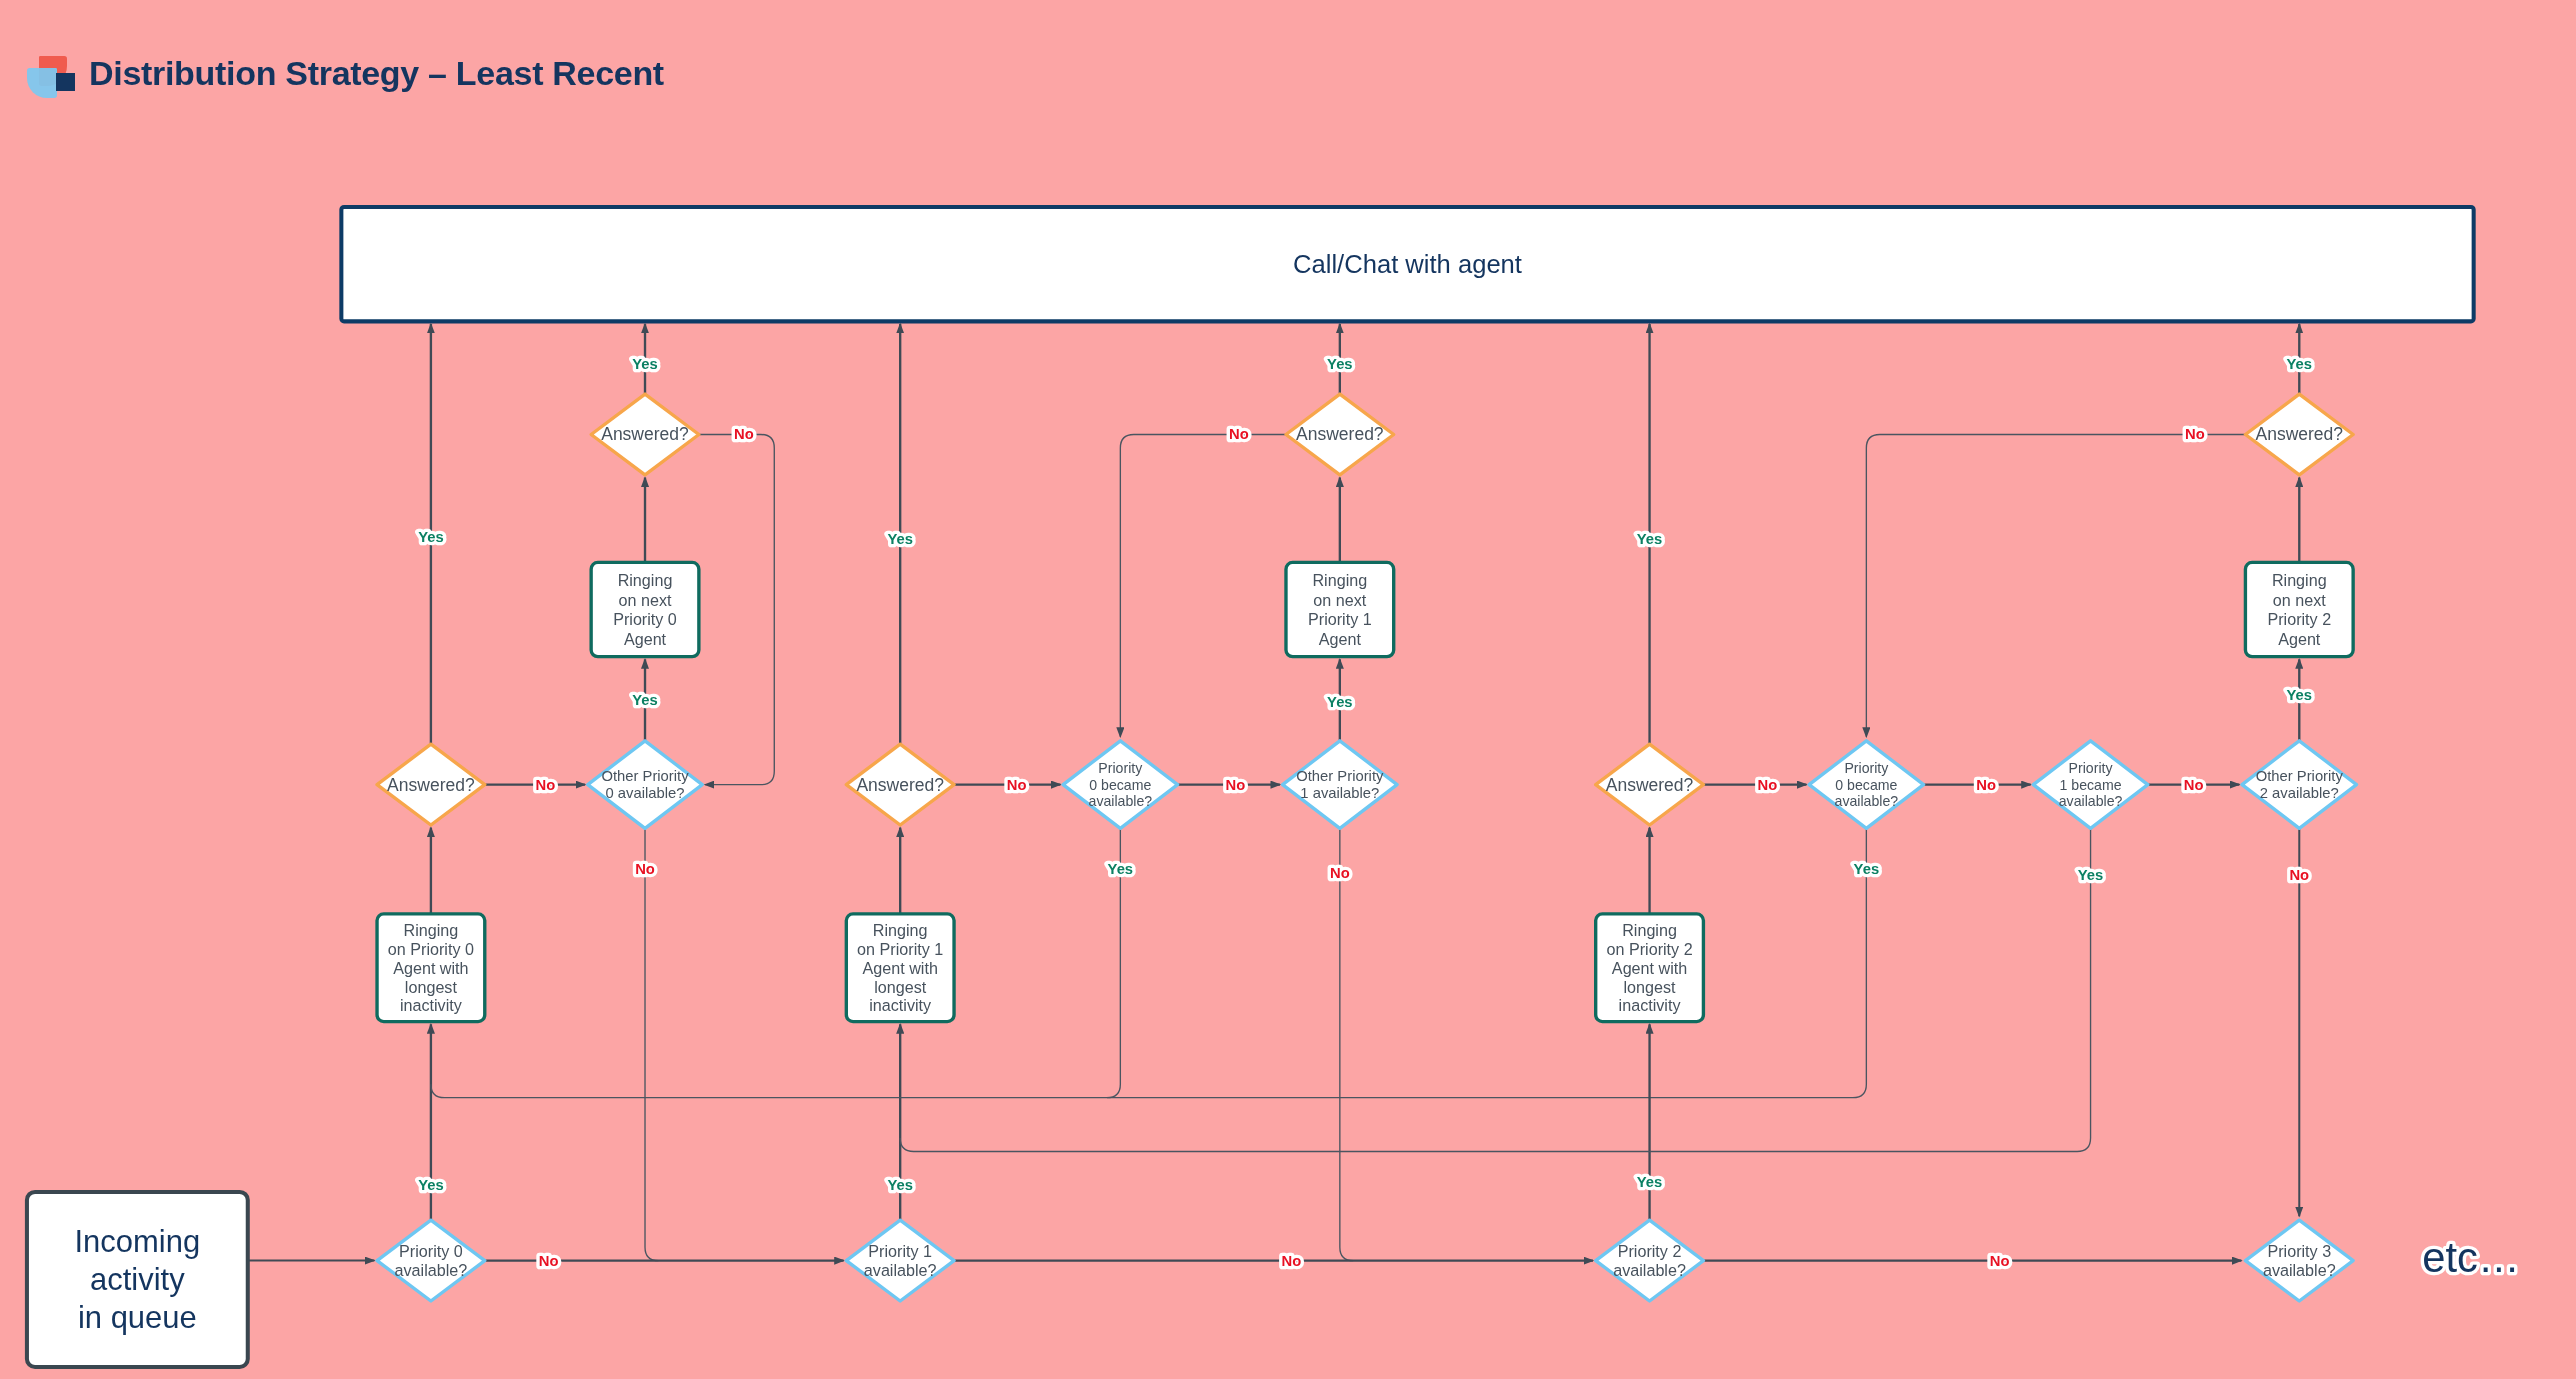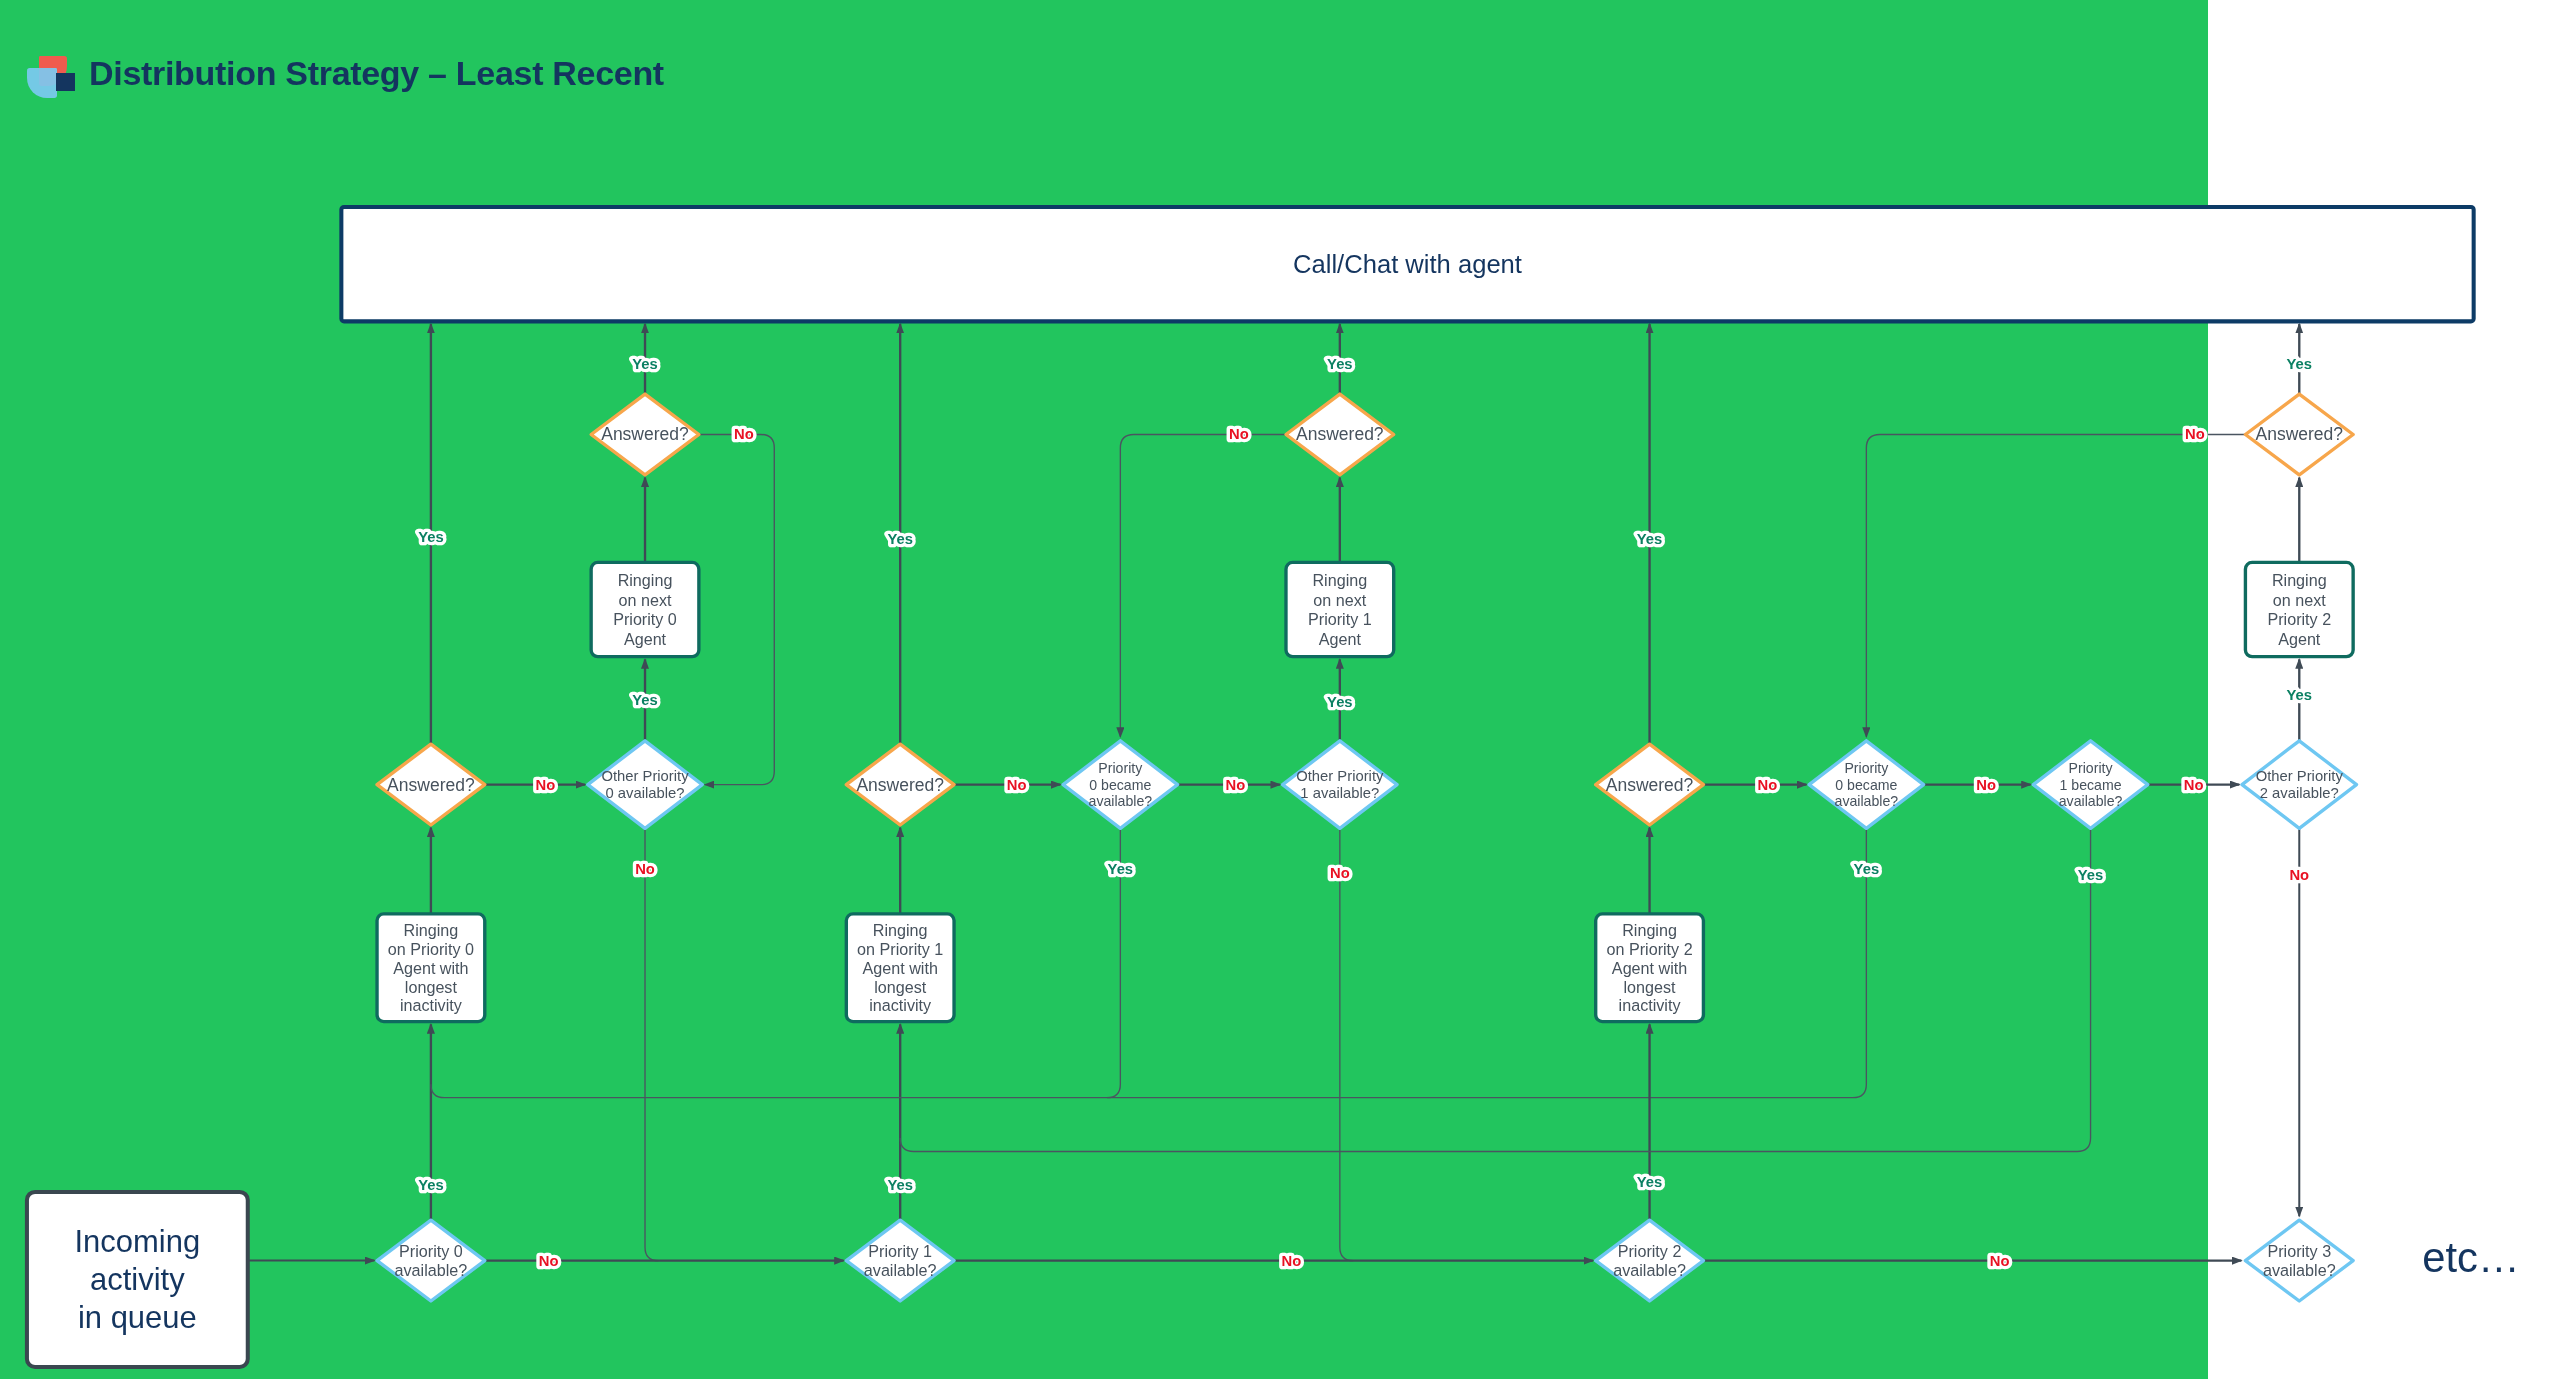--- a/index.html
+++ b/index.html
@@ -1,17 +1,17 @@
 <!DOCTYPE html>
 <html style="font-size:10.8px"><head>
 <meta charset="utf-8">
 <style>
   html,body{margin:0;padding:0;background:#ffffff;width:2576px;height:1380px;overflow:hidden;}
   body{font-family:"Liberation Sans",sans-serif;}
-  #stage{position:relative;width:2208px;height:1380px;background:#22c55e;}
+  #stage{position:relative;width:2576px;height:1380px;background:#fca5a5;}
   .header{position:absolute;left:0;top:0;width:100%;height:121px;}
   .logo{position:absolute;left:25.6px;top:53px;width:57px;height:57px;}
   .logo .red{position:absolute;left:13.5px;top:2.7px;width:28px;height:30px;background:#f05b4e;border-radius:1.3px 2.7px 20px 2.7px;}
   .logo .blue{position:absolute;left:1.3px;top:15px;width:30px;height:30px;background:#7cc9f1;border-radius:2.7px 1.3px 2.7px 20px;opacity:.92;}
   .logo .navy{position:absolute;left:30px;top:20px;width:19px;height:18px;background:#14355f;}
   .title{position:absolute;left:89px;top:54px;font-size:34px;font-weight:bold;color:#14355f;letter-spacing:-0.3px;white-space:nowrap;}
   svg text{font-family:"Liberation Sans",sans-serif;}
   .halo{paint-order:stroke;stroke:#ffffff;stroke-width:10px;stroke-linejoin:round;}
 </style>
 </head>

